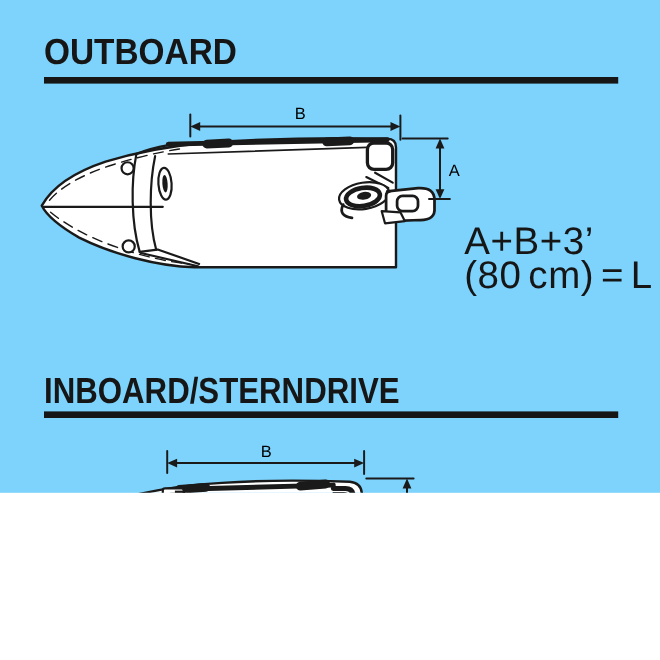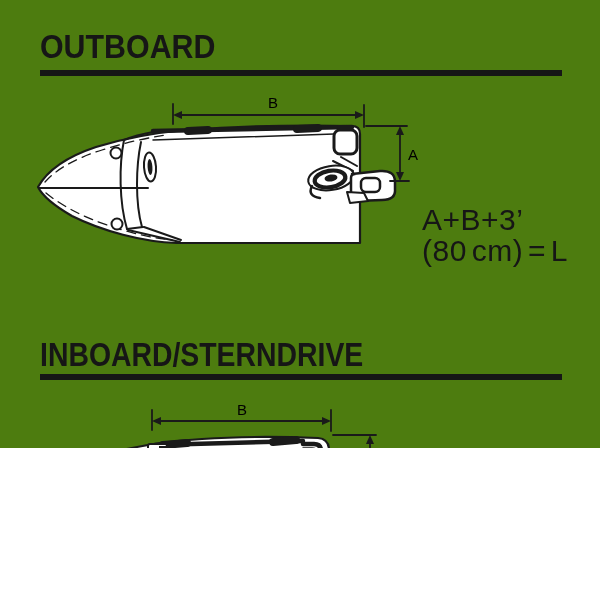--- a/index.html
+++ b/index.html
@@ -1,24 +1,24 @@
 <!DOCTYPE html>
 <html><head>
 <meta charset="utf-8">
 <style>
   html,body{margin:0;padding:0}
   body{width:600px;height:600px;background:#fff;font-family:"Liberation Sans",sans-serif;color:#161616;-webkit-font-smoothing:antialiased}
-  .page{position:relative;width:600px;height:448px;overflow:hidden;background:#4d7c0f}
+  .page{position:relative;width:600px;height:448px;overflow:hidden;background:#7dd3fc}
   .title{position:absolute;left:40px;font-weight:bold;font-size:33px;line-height:33px;letter-spacing:0;white-space:nowrap;transform-origin:left top}
   #title1{top:30px;transform:scaleX(0.92)}
   #title2{top:338px;transform:scaleX(0.86)}
   .rule{position:absolute;left:40px;width:522px;height:5.5px;background:#161616}
   #rule1{top:70px}
   #rule2{top:374px}
-  .formula{position:absolute;font-size:30px;line-height:31px;letter-spacing:0.5px;word-spacing:-4px}
+  .formula{position:absolute;font-size:35px;line-height:31px;letter-spacing:0.5px;word-spacing:-4px}
   .formula > div{white-space:pre}
   #formula1{left:422px;top:204px}
   #formula2{left:452px;top:520px}
   svg.diagram{position:absolute;left:0;top:0}
 </style>
 </head>
 <body>
 
 <div class="page">
   <div class="title" id="title1">OUTBOARD</div>

